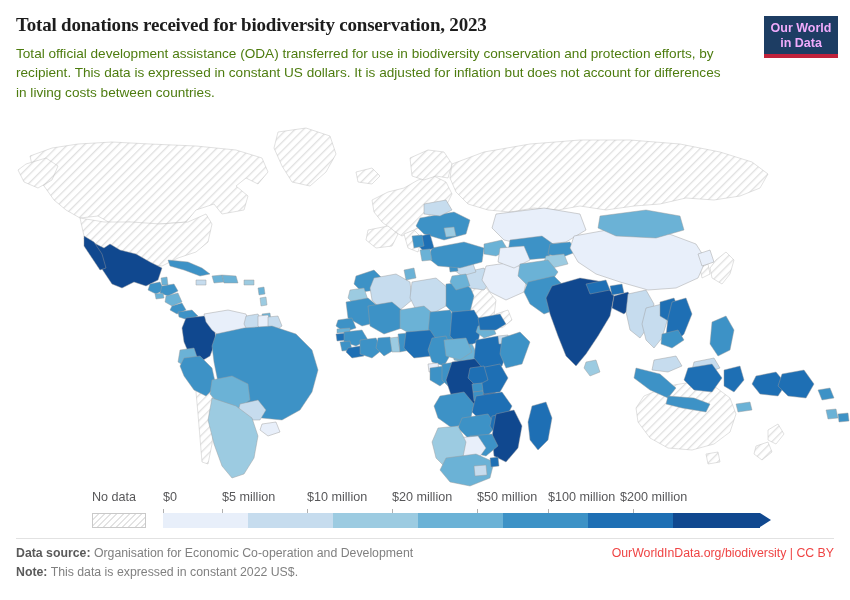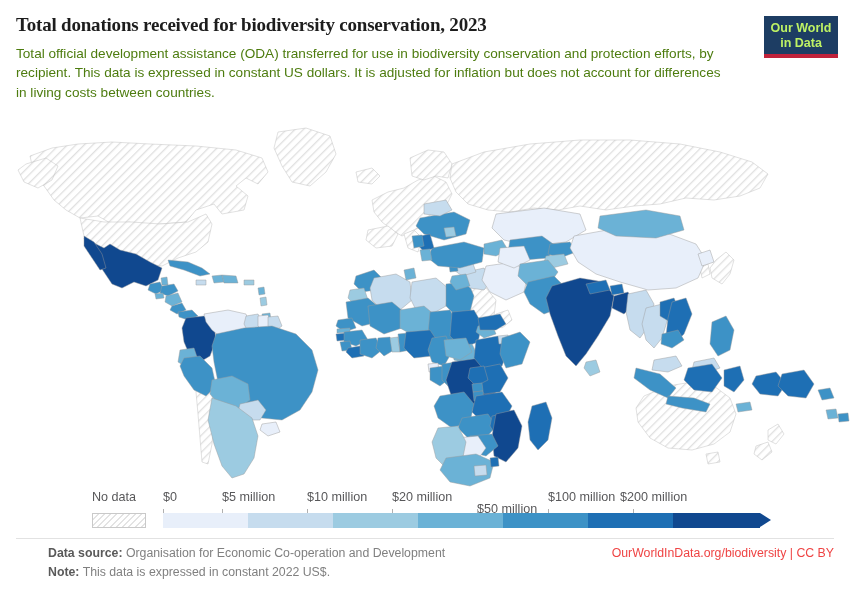--- a/index.html
+++ b/index.html
@@ -26,21 +26,21 @@
 
   
   .owid-logo {
     position: absolute; right: 12px; top: 16px;
     width: 74px; background: #1d3d63;
     padding: 5px 6px 4px 6px;
     border-bottom: 4px solid #c0223b;
     text-align: center;
   }
   .owid-logo .l1, .owid-logo .l2 {
-    color: #bef264; font-size: 12.5px; font-weight: 700; line-height: 1.16;
+    color: #f0abfc; font-size: 12.5px; font-weight: 700; line-height: 1.16;
     font-family: "Liberation Sans", sans-serif;
   }
 
   
   .map-wrap { position: absolute; left: 0px; top: 118px; width: 850px; height: 372px; }
   .map-wrap svg { display: block; width: 850px; height: 372px; }
   .cn { stroke: #9a9a9a; stroke-width: 0.45; vector-effect: non-scaling-stroke; }
   .nodata { fill: url(#hatch); stroke: #bdbdbd; stroke-width: 0.45; }
 
   
@@ -60,21 +60,21 @@
   .arrow-tip {
     position: absolute; top: 0; width: 0; height: 0;
     border-top: 7.5px solid transparent; border-bottom: 7.5px solid transparent;
   }
   .tick { position: absolute; top: -4px; width: 1px; height: 4px; background: #b0b0b0; }
 
   
   .footer { position: absolute; left: 16px; top: 546px; width: 818px; }
   .rule { position:absolute; left:0; top:-8px; width: 818px; height:1px; background:#e2e2e2; }
   .f-row { position: relative; height: 19px; font-size: 12.3px; color: #808080; }
-  .f-row b { color: #5a5a5a; font-weight: 700; margin-left: 32px; }
+  .f-row b { color: #5a5a5a; font-weight: 700; }
   .f-right { position: absolute; right: 0; top: 0; color: #ef4444; }
 </style>
 </head>
 <body>
 
 <div id="page">
 
   <div class="header">
     <div class="title">Total donations received for biodiversity conservation, 2023</div>
     <div class="subtitle">Total official development assistance (ODA) transferred for use in biodiversity conservation and protection efforts, by recipient. This data is expressed in constant US dollars. It is adjusted for inflation but does not account for differences in living costs between countries.</div>
@@ -268,21 +268,21 @@
     </svg>
   </div>
 
   <div class="legend">
     <div class="legend-labels">
       <span style="left:92px;">No data</span>
       <span style="left:163px;">$0</span>
       <span style="left:222px;">$5 million</span>
       <span style="left:307px;">$10 million</span>
       <span style="left:392px;">$20 million</span>
-      <span style="left:477px;margin-top:12px;">$50 million</span>
+      <span style="left:477px;">$50 million</span>
       <span style="left:548px;">$100 million</span>
       <span style="left:620px;text-align:right;">$200 million</span>
     </div>
     <div class="legend-bar-row">
       <div class="nodata-swatch"></div>
       <div class="ramp">
         <div class="bin" style="left:0px;width:85px;background:#e8effa;"></div>
         <div class="bin" style="left:85px;width:85px;background:#c6dcee;"></div>
         <div class="bin" style="left:170px;width:85px;background:#9ccbe1;"></div>
         <div class="bin" style="left:255px;width:85px;background:#6bb2d6;"></div>

